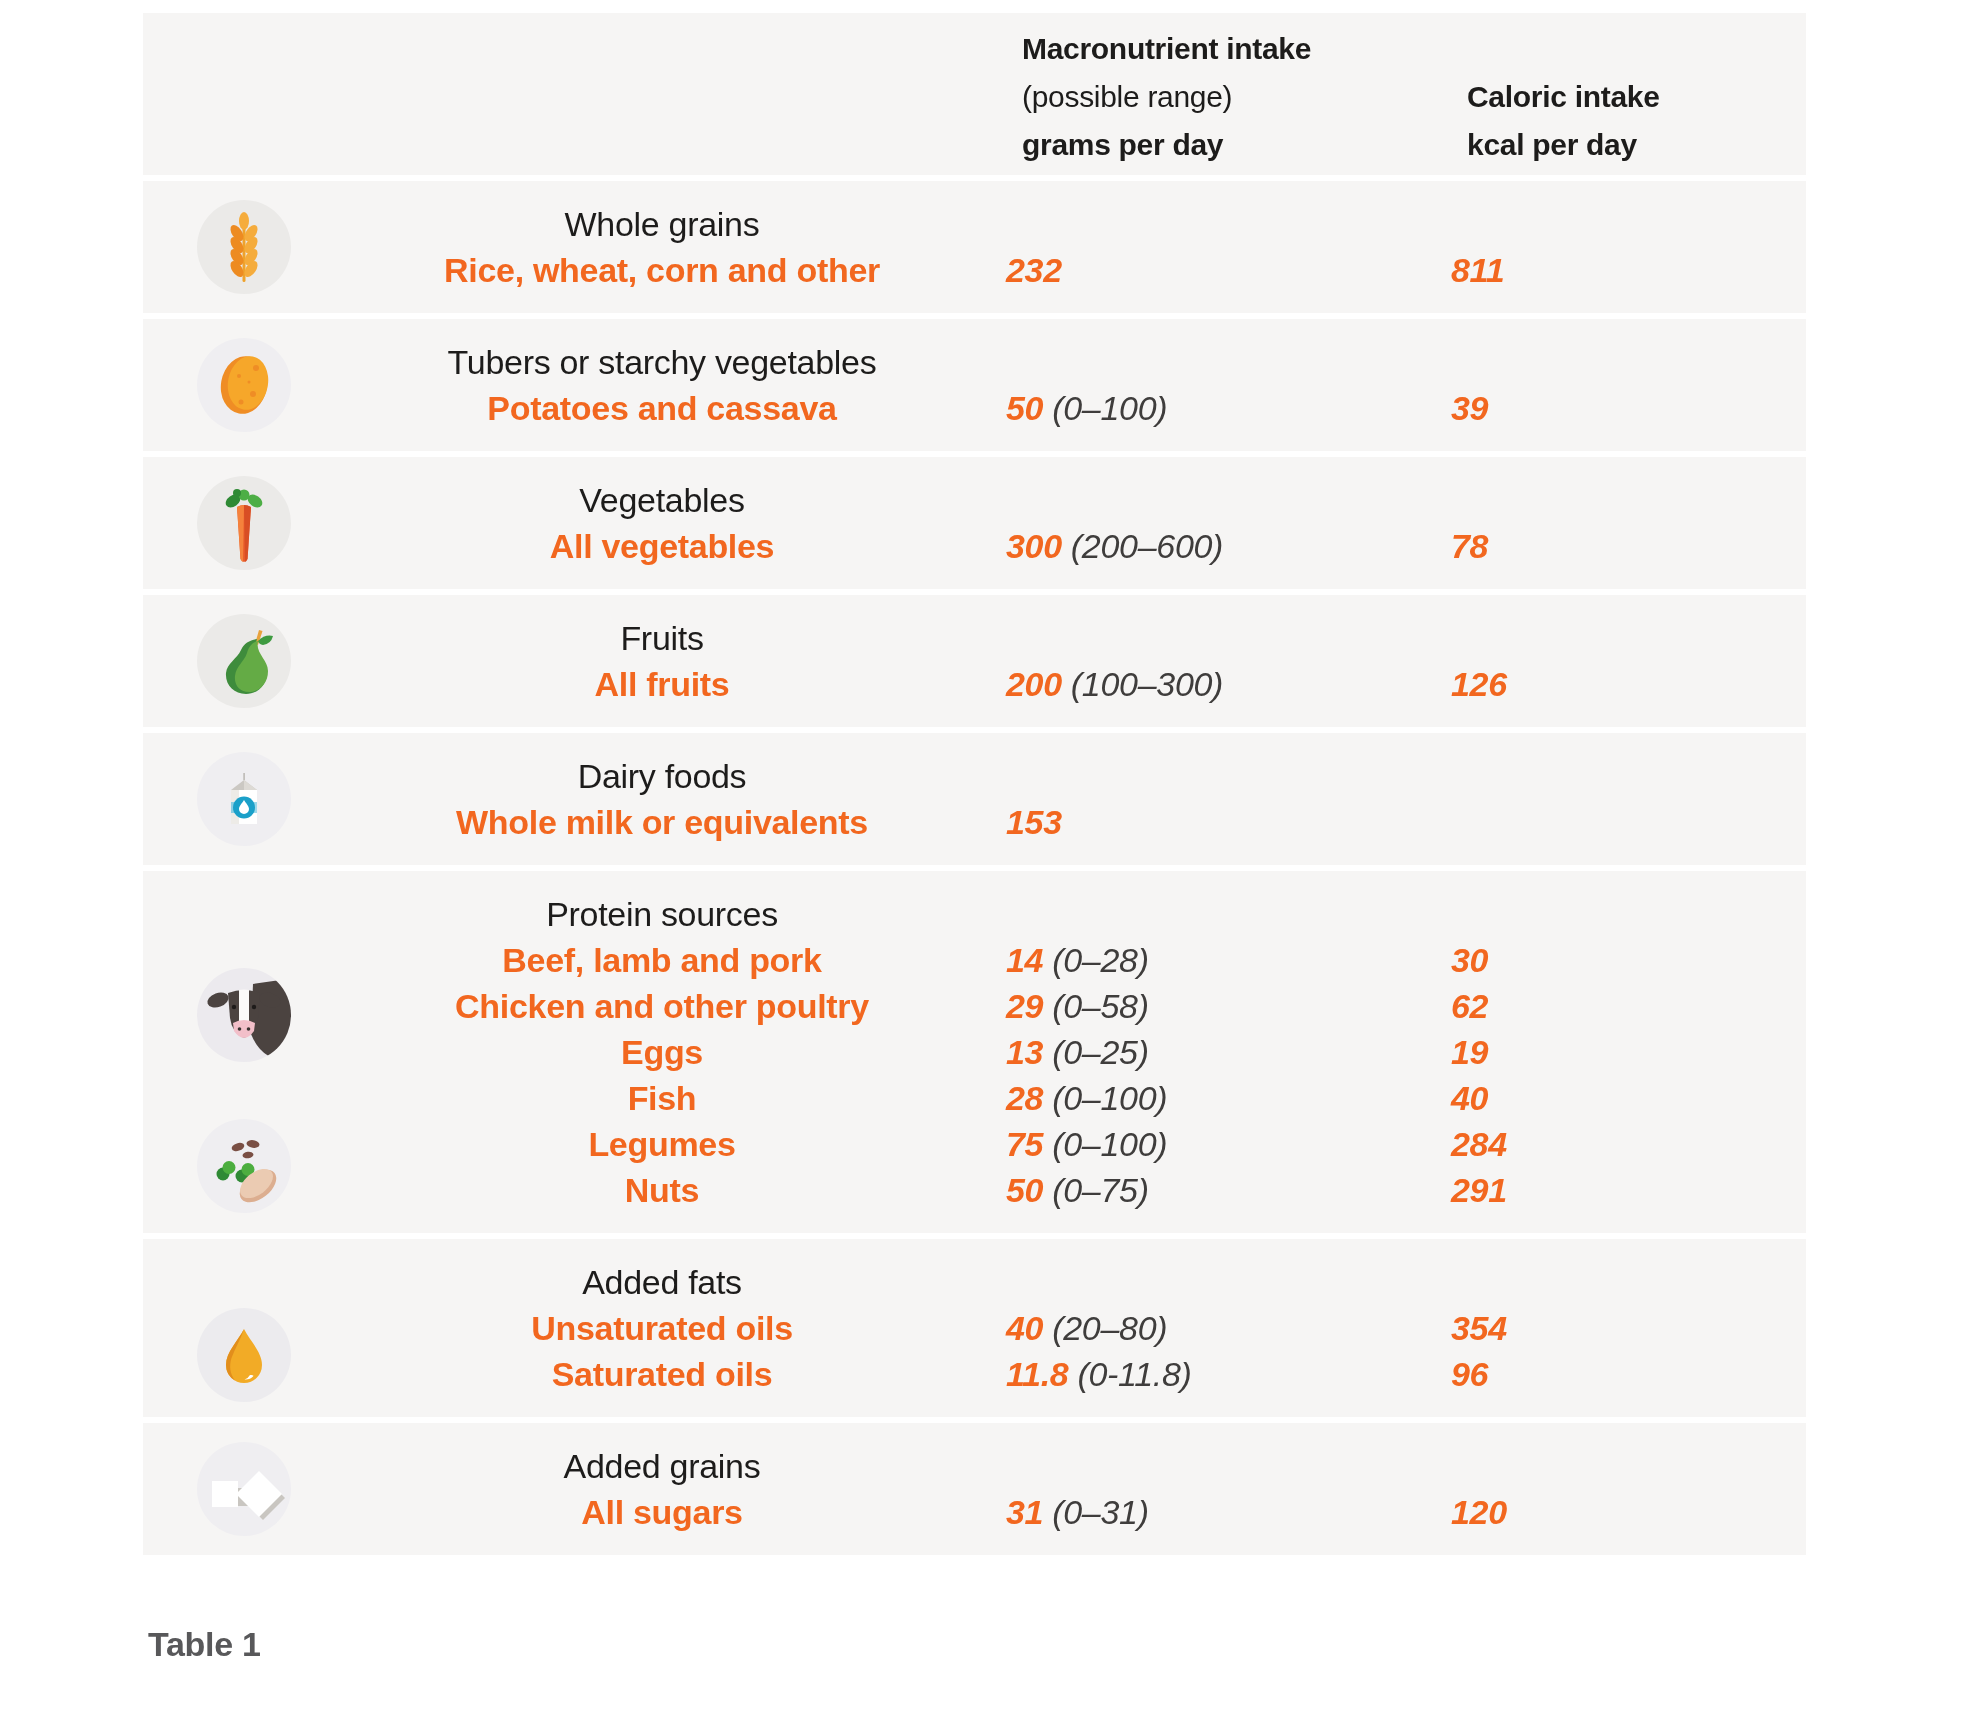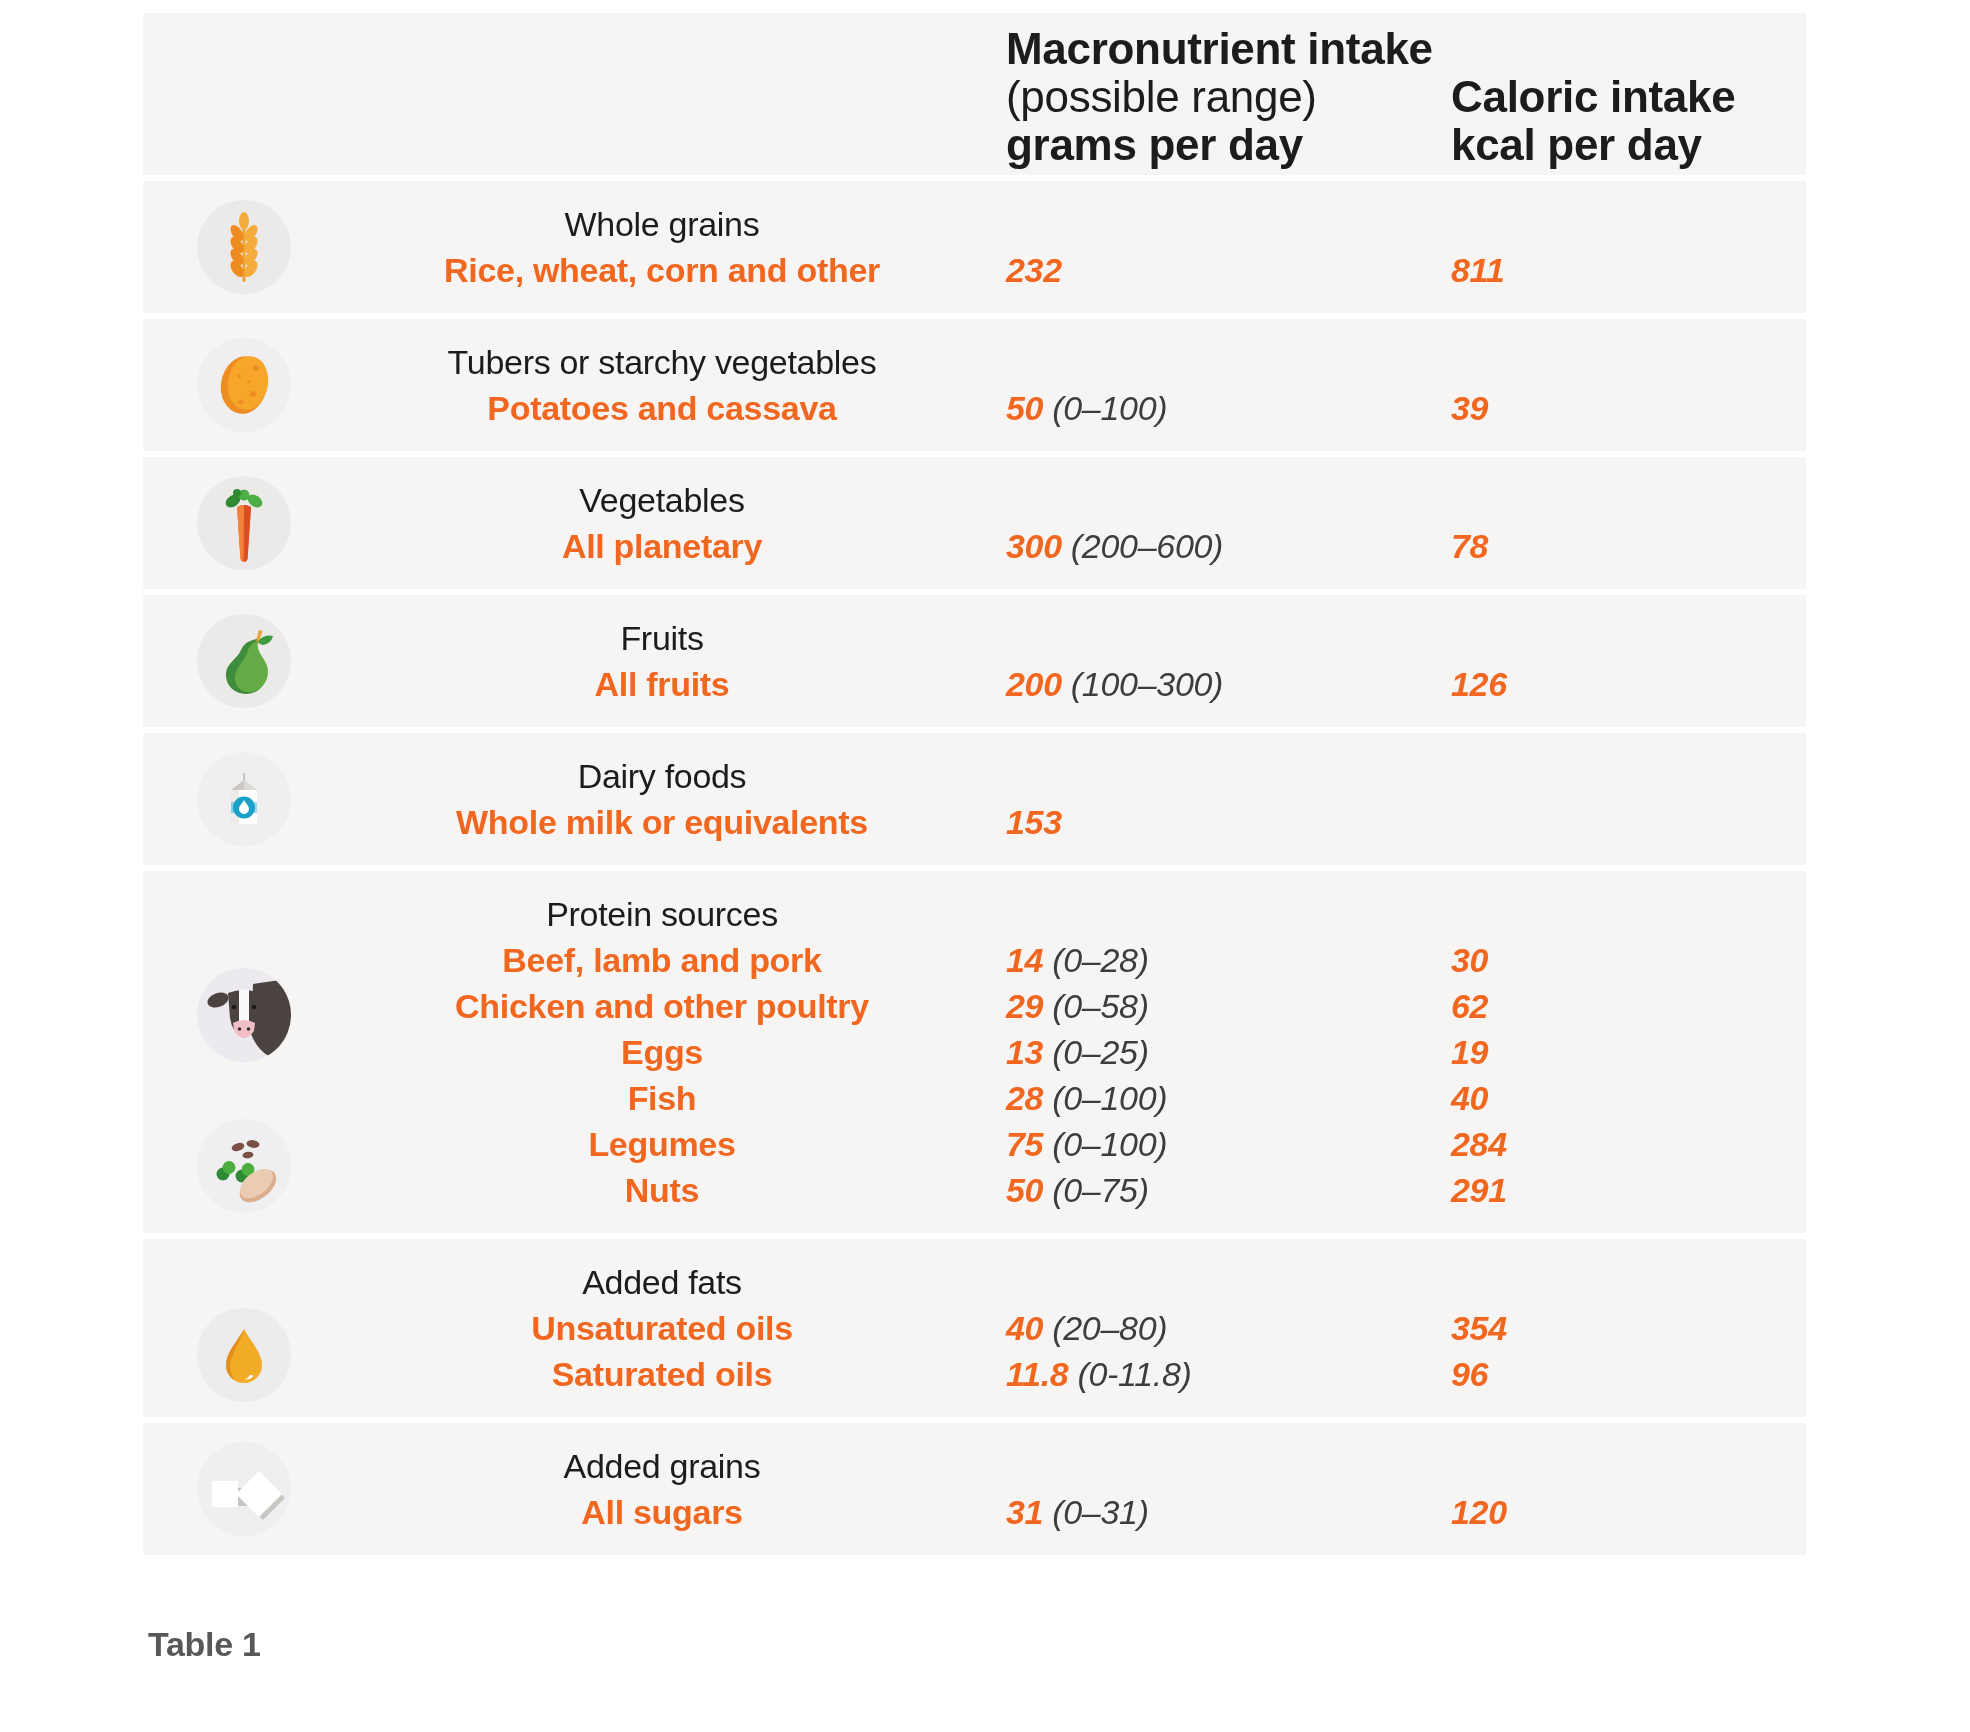--- a/index.html
+++ b/index.html
@@ -13,21 +13,21 @@
   html,body{margin:0;padding:0;background:var(--page-bg);}
   body{
     width:1970px;height:1732px;overflow:hidden;
     font-family:"Liberation Sans",sans-serif;
     -webkit-font-smoothing:antialiased;
   }
   .wrap{margin:13px 0 0 143px;width:1663px;}
   .block{background:var(--row-bg);margin-bottom:6px;}
   .row{display:grid;grid-template-columns:863px 445px 355px;}
   .header-row{padding:12px 0 6px 0;}
-  .hline{line-height:48px;font-size:44px;letter-spacing:-0.3px;color:var(--category-text);white-space:nowrap;}
+  .hline{line-height:48px;font-size:30px;letter-spacing:-0.3px;color:var(--category-text);white-space:nowrap;margin-left:16px;}
   .hbold{font-weight:bold;}
   .hspacer{height:48px;}
   .cell-main{position:relative;padding:20px 0 20px 175px;text-align:center;}
   .cell-vals{padding:20px 0;font-style:italic;}
   .line{line-height:46px;font-size:34px;letter-spacing:-0.3px;white-space:nowrap;}
   .spacer{height:46px;}
   .category{color:var(--category-text);}
   .item-label{color:var(--accent-orange);font-weight:bold;}
   .num{color:var(--accent-orange);font-weight:bold;}
   .range{color:var(--range-text);margin-left:9px;margin-top:47px;}
@@ -121,21 +121,21 @@
               <ellipse cx="36" cy="25" rx="8" ry="5.5" transform="rotate(-35 36 25)" fill="#2F8A35"></ellipse>
               <ellipse cx="58" cy="25" rx="8" ry="5.5" transform="rotate(35 58 25)" fill="#4DAE45"></ellipse>
               <circle cx="47" cy="19" r="5.5" fill="#4DAE45"></circle>
               <circle cx="40" cy="17" r="4" fill="#2F8A35"></circle>
               <path d="M40 31 Q47 27 54 31 L50.5 83 Q47 89 43.5 83 Z" fill="#E95C2B"></path>
               <path d="M40 31 Q43.5 29 47 29 L46 86 Q44.5 85.5 43.5 83 Z" fill="#F5823C"></path>
               <path d="M54 31 Q50.5 29.2 47 29 L48 86 Q49.5 85.5 50.5 83 Z" fill="#D84E24"></path>
             </svg>
           </span>
           <div class="line category">Vegetables</div>
-          <div class="line item-label">All planetary</div>
+          <div class="line item-label">All vegetables</div>
         </div>
         <div class="cell-vals">
           <div class="spacer"></div>
           <div class="line"><span class="num">300</span><span class="range">(200–600)</span></div>
         </div>
         <div class="cell-vals">
           <div class="spacer"></div>
           <div class="line"><span class="num">78</span></div>
         </div>
       </div>

